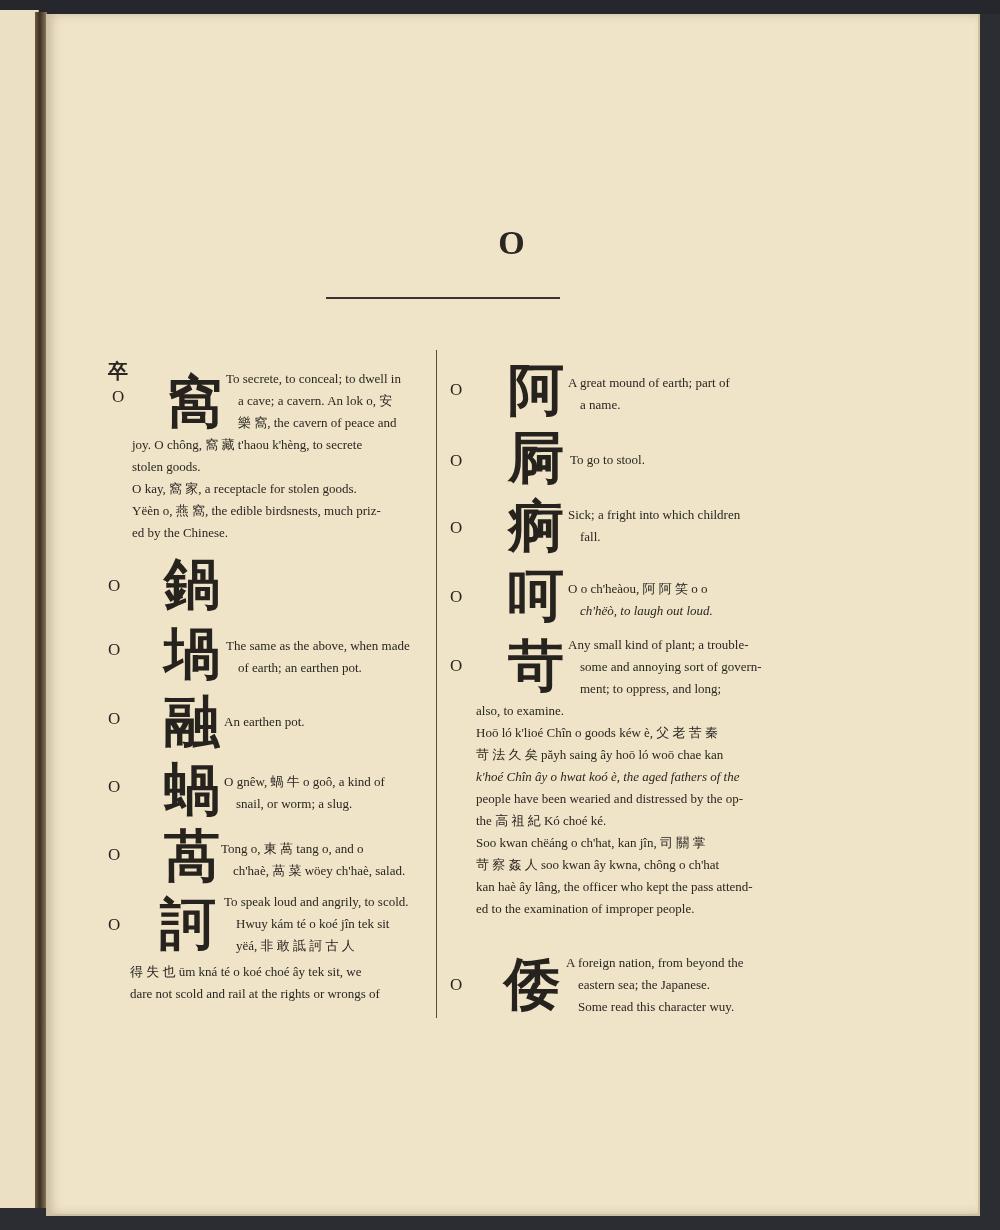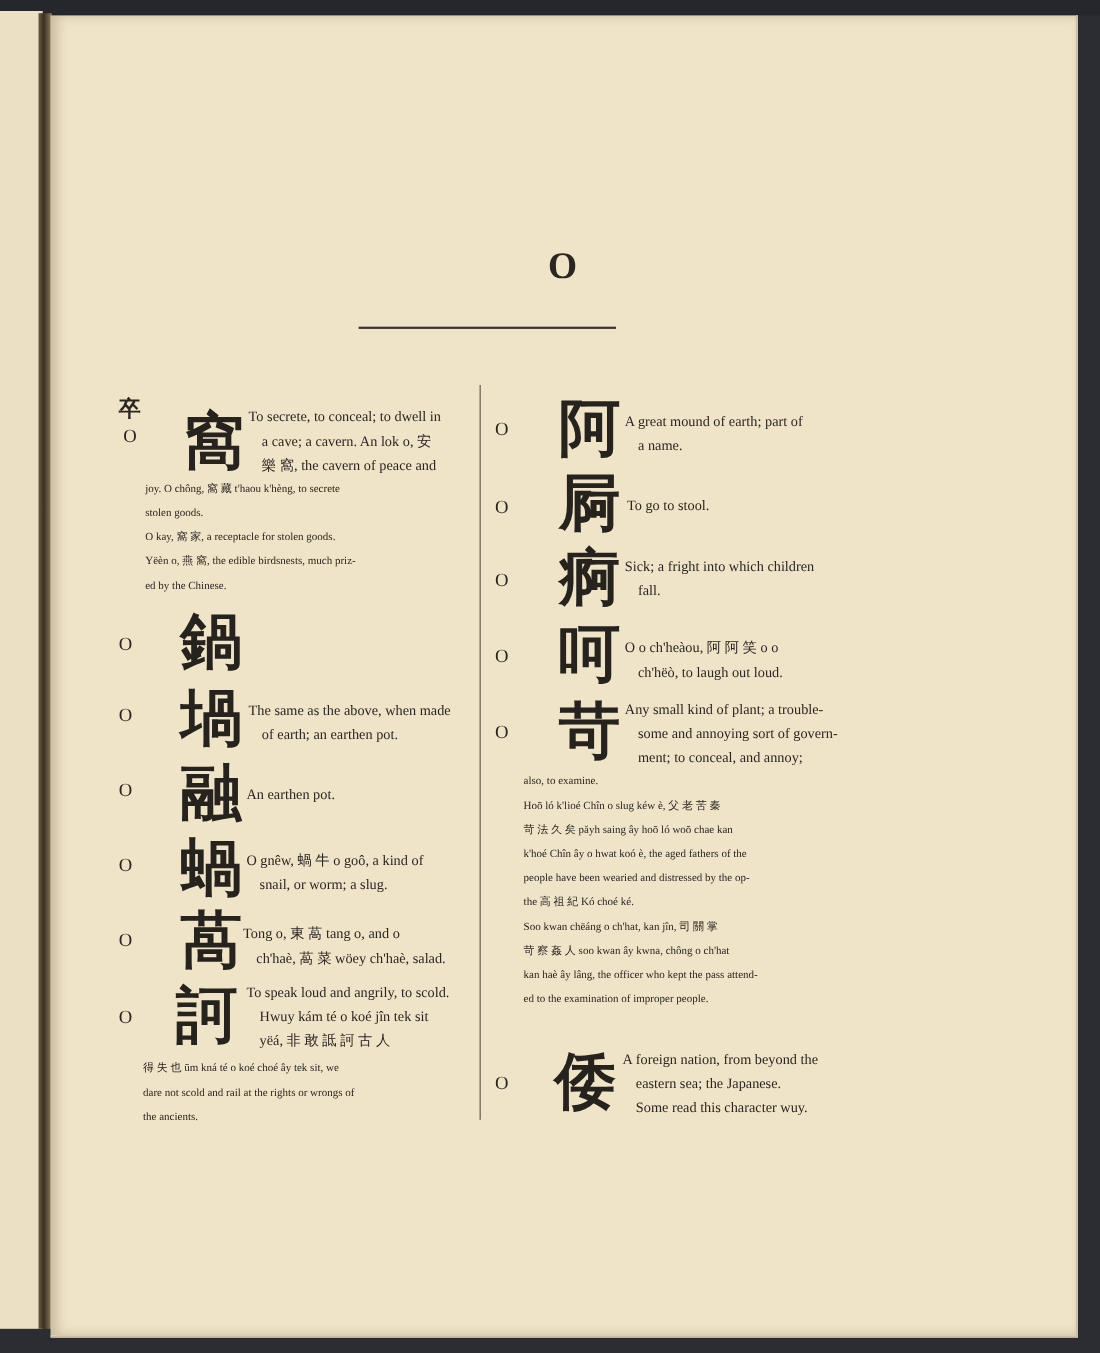--- a/index.html
+++ b/index.html
@@ -44,22 +44,22 @@
     position: absolute; font-size: 17px; font-family: "Liberation Serif", serif;
   }
   .big-char {
     position: absolute; font-family: "DejaVu Sans", sans-serif; font-weight: bold;
     font-size: 56px; line-height: 60px; color: #26221d;
   }
   .entry-text {
     position: absolute; font-size: 13px; line-height: 22px; text-align: justify;
   }
   .entry-text .indent { display: block; padding-left: 12px; }
-  .it { }
-  .block-text { position: absolute; font-size: 10px; line-height: 22px; text-align: justify; }
+  .it { font-style: italic; }
+  .block-text { position: absolute; font-size: 13px; line-height: 22px; text-align: justify; }
 </style>
 </head>
 <body>
 
 <div class="backdrop-top"></div>
 <div class="left-page"></div>
 <div class="gutter"></div>
 
 <div class="page">
 
@@ -117,21 +117,20 @@
   <div class="marker" style="left:62px;top:901px">O</div>
   <div class="big-char" style="left:114px;top:880px">訶</div>
   <div class="entry-text" style="left:178px;top:877px;width:212px">
     <span style="display:block">To speak loud and angrily, to scold.</span>
     <span class="indent">Hwuy kám té o koé jîn tek sit</span>
     <span class="indent">yëá, 非 敢 詆 訶 古 人</span>
   </div>
   <div class="block-text" style="left:84px;top:947px;width:306px">
     <span style="display:block">得 失 也 ūm kná té o koé choé ây tek sit, we</span>
     <span style="display:block">dare not scold and rail at the rights or wrongs of</span>
-    <span style="display:block">the ancients.</span>
   </div>
 
   <div class="marker" style="left:404px;top:366px">O</div>
   <div class="big-char" style="left:462px;top:346px">阿</div>
   <div class="entry-text" style="left:522px;top:358px;width:210px">
     <span style="display:block">A great mound of earth; part of</span>
     <span class="indent">a name.</span>
   </div>
 
   <div class="marker" style="left:404px;top:437px">O</div>
@@ -152,25 +151,25 @@
   <div class="entry-text" style="left:522px;top:564px;width:210px">
     <span style="display:block">O o ch'heàou, 阿 阿 笑 o o</span>
     <span class="indent it">ch'hëò, to laugh out loud.</span>
   </div>
 
   <div class="marker" style="left:404px;top:642px">O</div>
   <div class="big-char" style="left:462px;top:622px">苛</div>
   <div class="entry-text" style="left:522px;top:620px;width:210px">
     <span style="display:block">Any small kind of plant; a trouble-</span>
     <span class="indent">some and annoying sort of govern-</span>
-    <span class="indent">ment; to conceal, and annoy;</span>
+    <span class="indent">ment; to oppress, and long;</span>
   </div>
   <div class="block-text" style="left:430px;top:686px;width:302px">
     <span style="display:block">also, to examine.</span>
-    <span style="display:block">Hoō ló k'lioé Chîn o slug kéw è, 父 老 苦 秦</span>
+    <span style="display:block">Hoō ló k'lioé Chîn o goods kéw è, 父 老 苦 秦</span>
     <span style="display:block">苛 法 久 矣 păyh saing ây hoō ló woō chae kan</span>
     <span style="display:block" class="it">k'hoé Chîn ây o hwat koó è, the aged fathers of the</span>
     <span style="display:block">people have been wearied and distressed by the op-</span>
     <span style="display:block">the 高 祖 紀 Kó choé ké.</span>
     <span style="display:block">Soo kwan chëáng o ch'hat, kan jîn, 司 關 掌</span>
     <span style="display:block">苛 察 姦 人 soo kwan ây kwna, chông o ch'hat</span>
     <span style="display:block">kan haè ây lâng, the officer who kept the pass attend-</span>
     <span style="display:block">ed to the examination of improper people.</span>
   </div>
 

